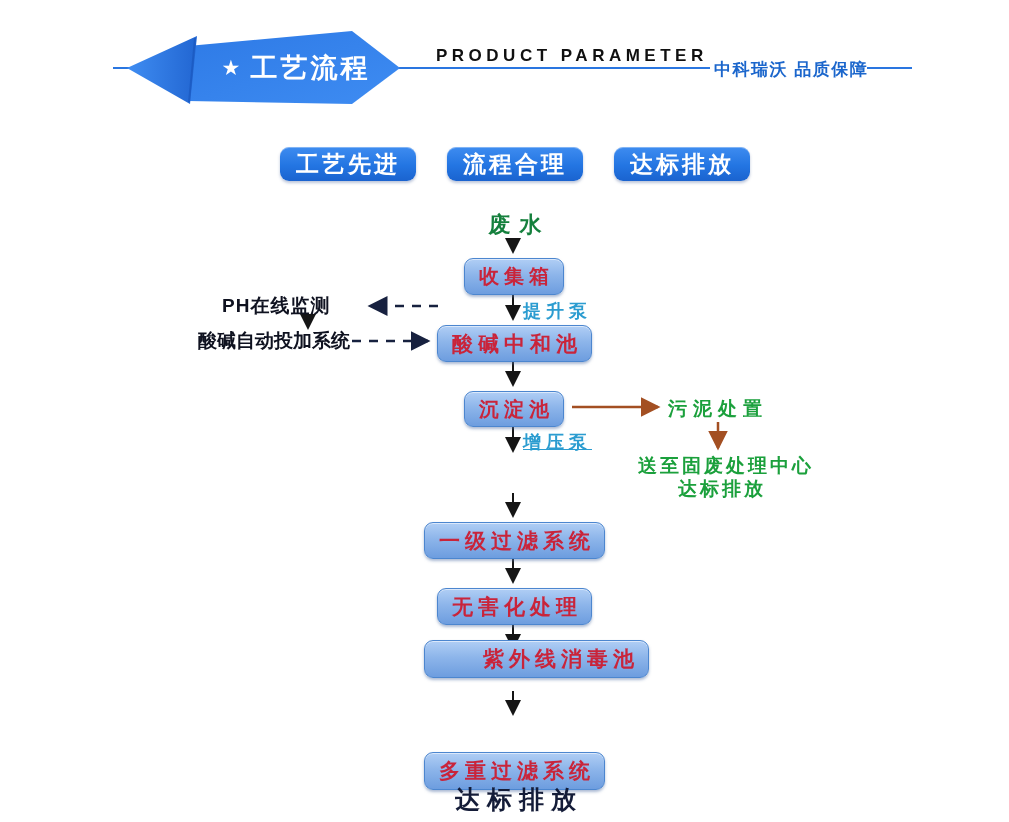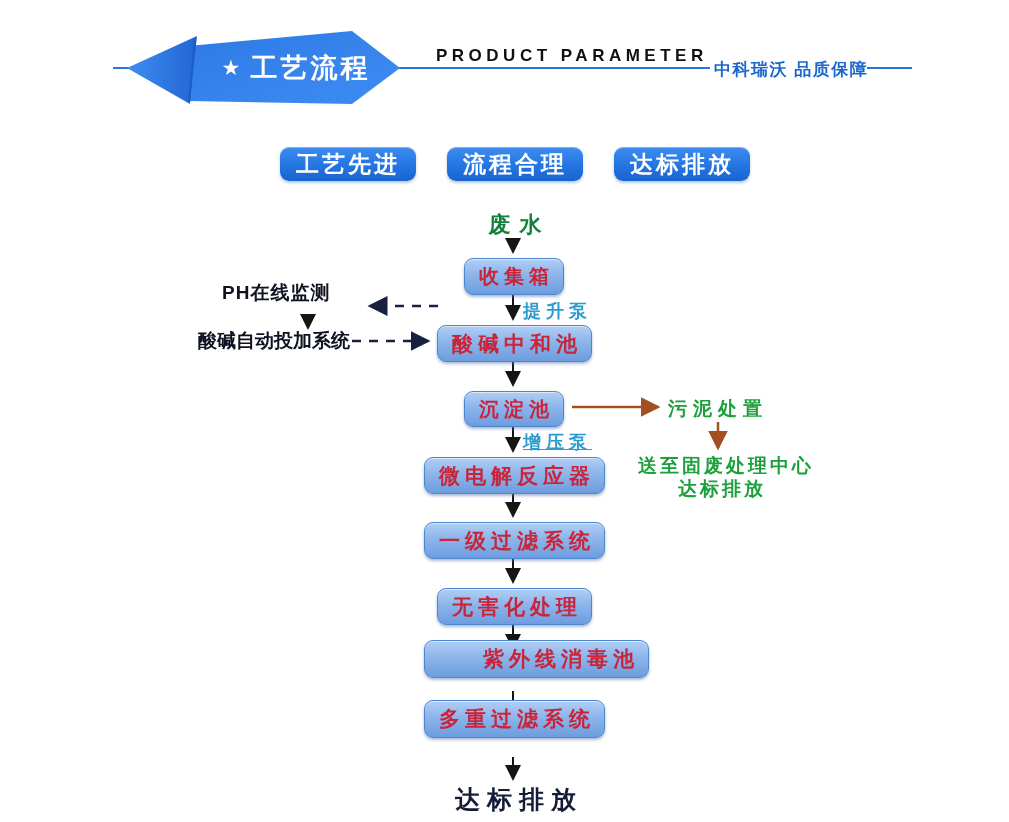--- a/index.html
+++ b/index.html
@@ -29,21 +29,21 @@
         background:linear-gradient(180deg,#b0cef5 0%,#8db5ea 45%,#6d9ddf 100%);
         border:1px solid #4c86cf;
         box-shadow:0 2px 3px rgba(90,120,170,.5), inset 0 1px 0 rgba(255,255,255,.55);
         color:#c9243a;font-weight:bold;font-size:21px;letter-spacing:5px;
         display:flex;align-items:center;justify-content:center;text-indent:5px;}
 
   .lbl{position:absolute;z-index:2;font-weight:bold;white-space:nowrap;}
   .lbl-source{left:470px;top:210px;width:90px;text-align:center;color:#15803d;
         font-size:22px;letter-spacing:9px;text-indent:9px;font-family:"Liberation Serif","DejaVu Serif",serif;}
   .lbl-pump{color:#2b9cd0;font-size:18px;letter-spacing:5px;}
-  .lbl-ph{left:222px;top:280px;color:#0f1220;font-size:19px;letter-spacing:1px;}
+  .lbl-ph{left:222px;top:293px;color:#0f1220;font-size:19px;letter-spacing:1px;}
   .lbl-dosing{left:198px;top:328px;color:#0f1220;font-size:19px;}
   .lbl-green{color:#1ba03c;font-size:19px;letter-spacing:3px;}
   .lbl-outcome{left:448px;top:783px;width:130px;text-align:center;color:#141c38;
         font-size:25px;letter-spacing:7px;text-indent:7px;font-family:"Liberation Serif","DejaVu Serif",serif;}
 </style>
 </head>
 <body>
 
 <div class="page">
 
@@ -113,25 +113,24 @@
 
   <div class="badge" style="left:447px;">流程合理</div>
   <div class="badge" style="left:280px;">工艺先进</div>
   <div class="badge" style="left:614px;">达标排放</div>
 
   <div class="lbl lbl-source">废水</div>
 
   <div class="flow-box" style="left:464px;top:258px;width:98px;height:35px;font-size:20px;">收集箱</div>
   <div class="flow-box" style="left:437px;top:325px;width:153px;height:35px;">酸碱中和池</div>
   <div class="flow-box" style="left:464px;top:391px;width:98px;height:34px;font-size:20px;">沉淀池</div>
-  <div class="flow-box" style="left:424px;top:457px;width:179px;height:35px;">微电解反应器</div>
   <div class="flow-box" style="left:424px;top:522px;width:179px;height:35px;">一级过滤系统</div>
   <div class="flow-box" style="left:437px;top:588px;width:153px;height:35px;">无害化处理</div>
   <div class="flow-box" style="left:424px;top:640px;width:179px;height:36px;padding-left:44px;">紫外线消毒池</div>
-  <div class="flow-box" style="left:424px;top:700px;width:179px;height:36px;">多重过滤系统</div>
+  <div class="flow-box" style="left:424px;top:752px;width:179px;height:36px;">多重过滤系统</div>
 
   <div class="lbl lbl-pump" style="left:523px;top:299px;">提升泵</div>
   <div class="lbl lbl-pump" style="left:523px;top:430px;text-decoration:underline;">增压泵</div>
 
   <div class="lbl lbl-ph">PH在线监测</div>
   <div class="lbl lbl-dosing">酸碱自动投加系统</div>
 
   <div class="lbl lbl-green" style="left:668px;top:396px;letter-spacing:6px;">污泥处置</div>
   <div class="lbl lbl-green" style="left:638px;top:453px;">送至固废处理中心</div>
   <div class="lbl lbl-green" style="left:678px;top:476px;">达标排放</div>

